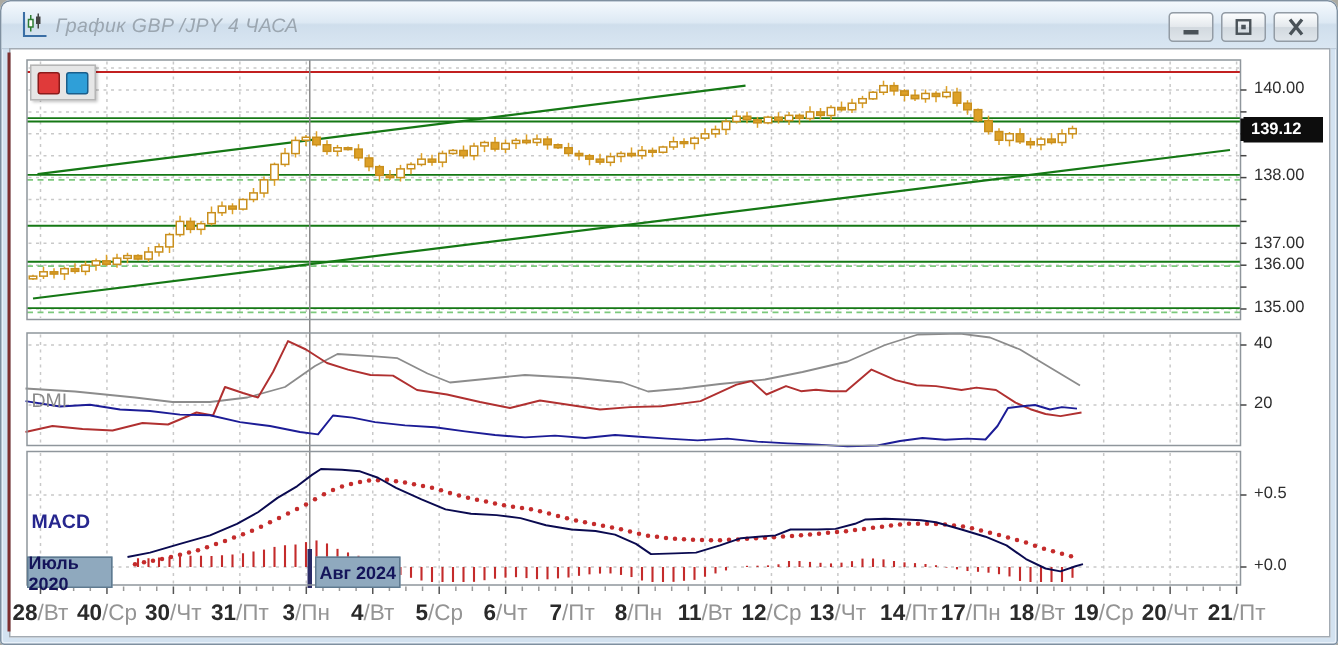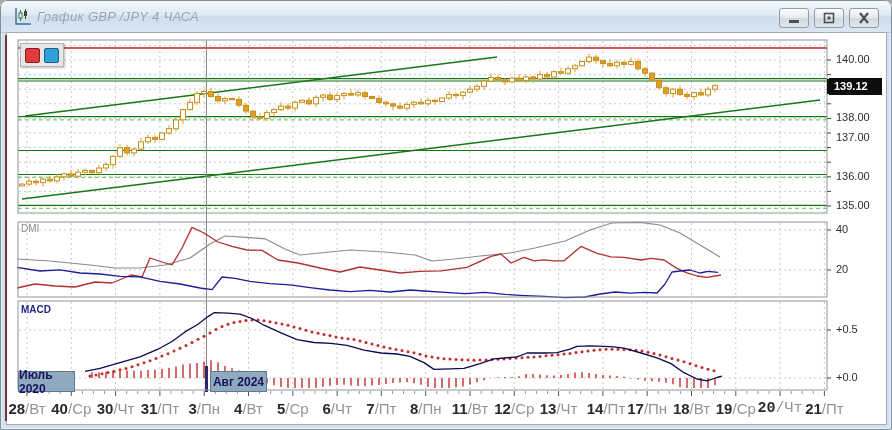--- a/index.html
+++ b/index.html
@@ -13,21 +13,21 @@
   .winbtns{position:absolute;top:7px;right:12px;display:flex;gap:5px;}
   .wbtn{width:28px;height:18px;border:1px solid #939ca5;border-radius:3px;
         background:linear-gradient(#fcfdfe,#e3e8ec 50%,#d2d9df 52%,#dfe5ea);display:flex;align-items:center;justify-content:center;cursor:default;}
   .content{position:absolute;left:6px;top:32px;width:879px;height:391px;background:#ffffff;border:1px solid #a3abb3;}
   .maroon{position:absolute;left:5px;top:35px;width:2px;height:386px;background:#7e3030;}
   #chart{position:absolute;left:0;top:0;}
   #labels span.axis{position:absolute;font-size:11px;color:#2e2e2e;white-space:nowrap;}
   #labels span.datelab{position:absolute;font-size:15px;white-space:nowrap;transform:translateX(-50%);}
   #labels .d{color:#2a2a2a;font-weight:bold;}
   #labels .w{color:#949494;}
-  .panel-label{position:absolute;font-size:10px;}
+  .panel-label{position:absolute;font-size:13px;margin-top:36px;}
   .lbl-dmi{left:21px;top:223px;color:#8a8a8a;}
   .lbl-macd{left:21px;top:304px;color:#26268e;font-weight:bold;}
   .price-current{position:absolute;left:829px;top:78px;width:53px;height:17px;background:#0d0d0d;color:#ffffff;
                  font-size:11px;font-weight:bold;line-height:17px;padding-left:5px;box-sizing:border-box;}
   .month-box{position:absolute;top:371px;height:21px;background:#8fa9be;border:1px solid #5f7a90;color:#14145a;
              font-weight:bold;font-size:12px;display:flex;align-items:center;justify-content:center;box-sizing:border-box;}
   .month-jul{left:18px;width:57px;}
   .month-aug{left:210px;width:57px;}
   .toolbar{position:absolute;left:20px;top:43px;width:42px;height:22px;background:#e6e6e6;border:1px solid #b5b5b5;
            display:flex;align-items:center;justify-content:center;gap:4px;box-shadow:1px 1px 2px rgba(0,0,0,.25);}
@@ -650,21 +650,21 @@
       <line x1="780.1" y1="391" x2="780.1" y2="396" stroke="#555" stroke-width="1"></line>
       <line x1="791.2" y1="391" x2="791.2" y2="394" stroke="#999" stroke-width="1"></line>
       <line x1="802.2" y1="391" x2="802.2" y2="394" stroke="#999" stroke-width="1"></line>
       <line x1="813.3" y1="391" x2="813.3" y2="394" stroke="#999" stroke-width="1"></line>
       <line x1="824.4" y1="391" x2="824.4" y2="396" stroke="#555" stroke-width="1"></line>
     </svg>
 
   <div id="labels">
       <span class="axis" style="left: 836px; top: 53.002px;">140.00</span>
       <span class="axis" style="left: 836px; top: 111.402px;">138.00</span>
-      <span class="axis" style="left: 836px; top: 131px;">137.00</span>
+      <span class="axis" style="left: 836px; top: 156px;">137.00</span>
       <span class="axis" style="left: 836px; top: 169.802px;">136.00</span>
       <span class="axis" style="left: 836px; top: 199.002px;">135.00</span>
       <span class="axis" style="left: 836px; top: 223px;">40</span>
       <span class="axis" style="left: 836px; top: 263px;">20</span>
       <span class="axis" style="left: 836px; top: 323px;">+0.5</span>
       <span class="axis" style="left: 836px; top: 371px;">+0.0</span>
       <span class="datelab" style="left: 27px; top: 400px;"><span class="d">28</span><span class="w">/Вт</span></span>
       <span class="datelab" style="left: 71.3px; top: 400px;"><span class="d">40</span><span class="w">/Ср</span></span>
       <span class="datelab" style="left: 115.6px; top: 400px;"><span class="d">30</span><span class="w">/Чт</span></span>
       <span class="datelab" style="left: 159.9px; top: 400px;"><span class="d">31</span><span class="w">/Пт</span></span>
@@ -674,21 +674,21 @@
       <span class="datelab" style="left: 337.1px; top: 400px;"><span class="d">6</span><span class="w">/Чт</span></span>
       <span class="datelab" style="left: 381.4px; top: 400px;"><span class="d">7</span><span class="w">/Пт</span></span>
       <span class="datelab" style="left: 425.7px; top: 400px;"><span class="d">8</span><span class="w">/Пн</span></span>
       <span class="datelab" style="left: 470px; top: 400px;"><span class="d">11</span><span class="w">/Вт</span></span>
       <span class="datelab" style="left: 514.3px; top: 400px;"><span class="d">12</span><span class="w">/Ср</span></span>
       <span class="datelab" style="left: 558.6px; top: 400px;"><span class="d">13</span><span class="w">/Чт</span></span>
       <span class="datelab" style="left: 606px; top: 400px;"><span class="d">14</span><span class="w">/Пт</span></span>
       <span class="datelab" style="left: 647.2px; top: 400px;"><span class="d">17</span><span class="w">/Пн</span></span>
       <span class="datelab" style="left: 691.5px; top: 400px;"><span class="d">18</span><span class="w">/Вт</span></span>
       <span class="datelab" style="left: 735.8px; top: 400px;"><span class="d">19</span><span class="w">/Ср</span></span>
-      <span class="datelab" style="left: 780.1px; top: 400px; font-family: Liberation Mono, monospace;"><span class="d">20</span><span class="w">/Чт</span></span>
+      <span class="datelab" style="left: 780.1px; top: 400px;"><span class="d">20</span><span class="w">/Чт</span></span>
       <span class="datelab" style="left: 824.4px; top: 400px;"><span class="d">21</span><span class="w">/Пт</span></span>
     </div>
 
   <div class="toolbar">
     <div class="tbtn tbtn-red"></div>
     <div class="tbtn tbtn-blue"></div>
   </div>
 
   <span class="panel-label lbl-dmi">DMI</span>
   <span class="panel-label lbl-macd">MACD</span>

